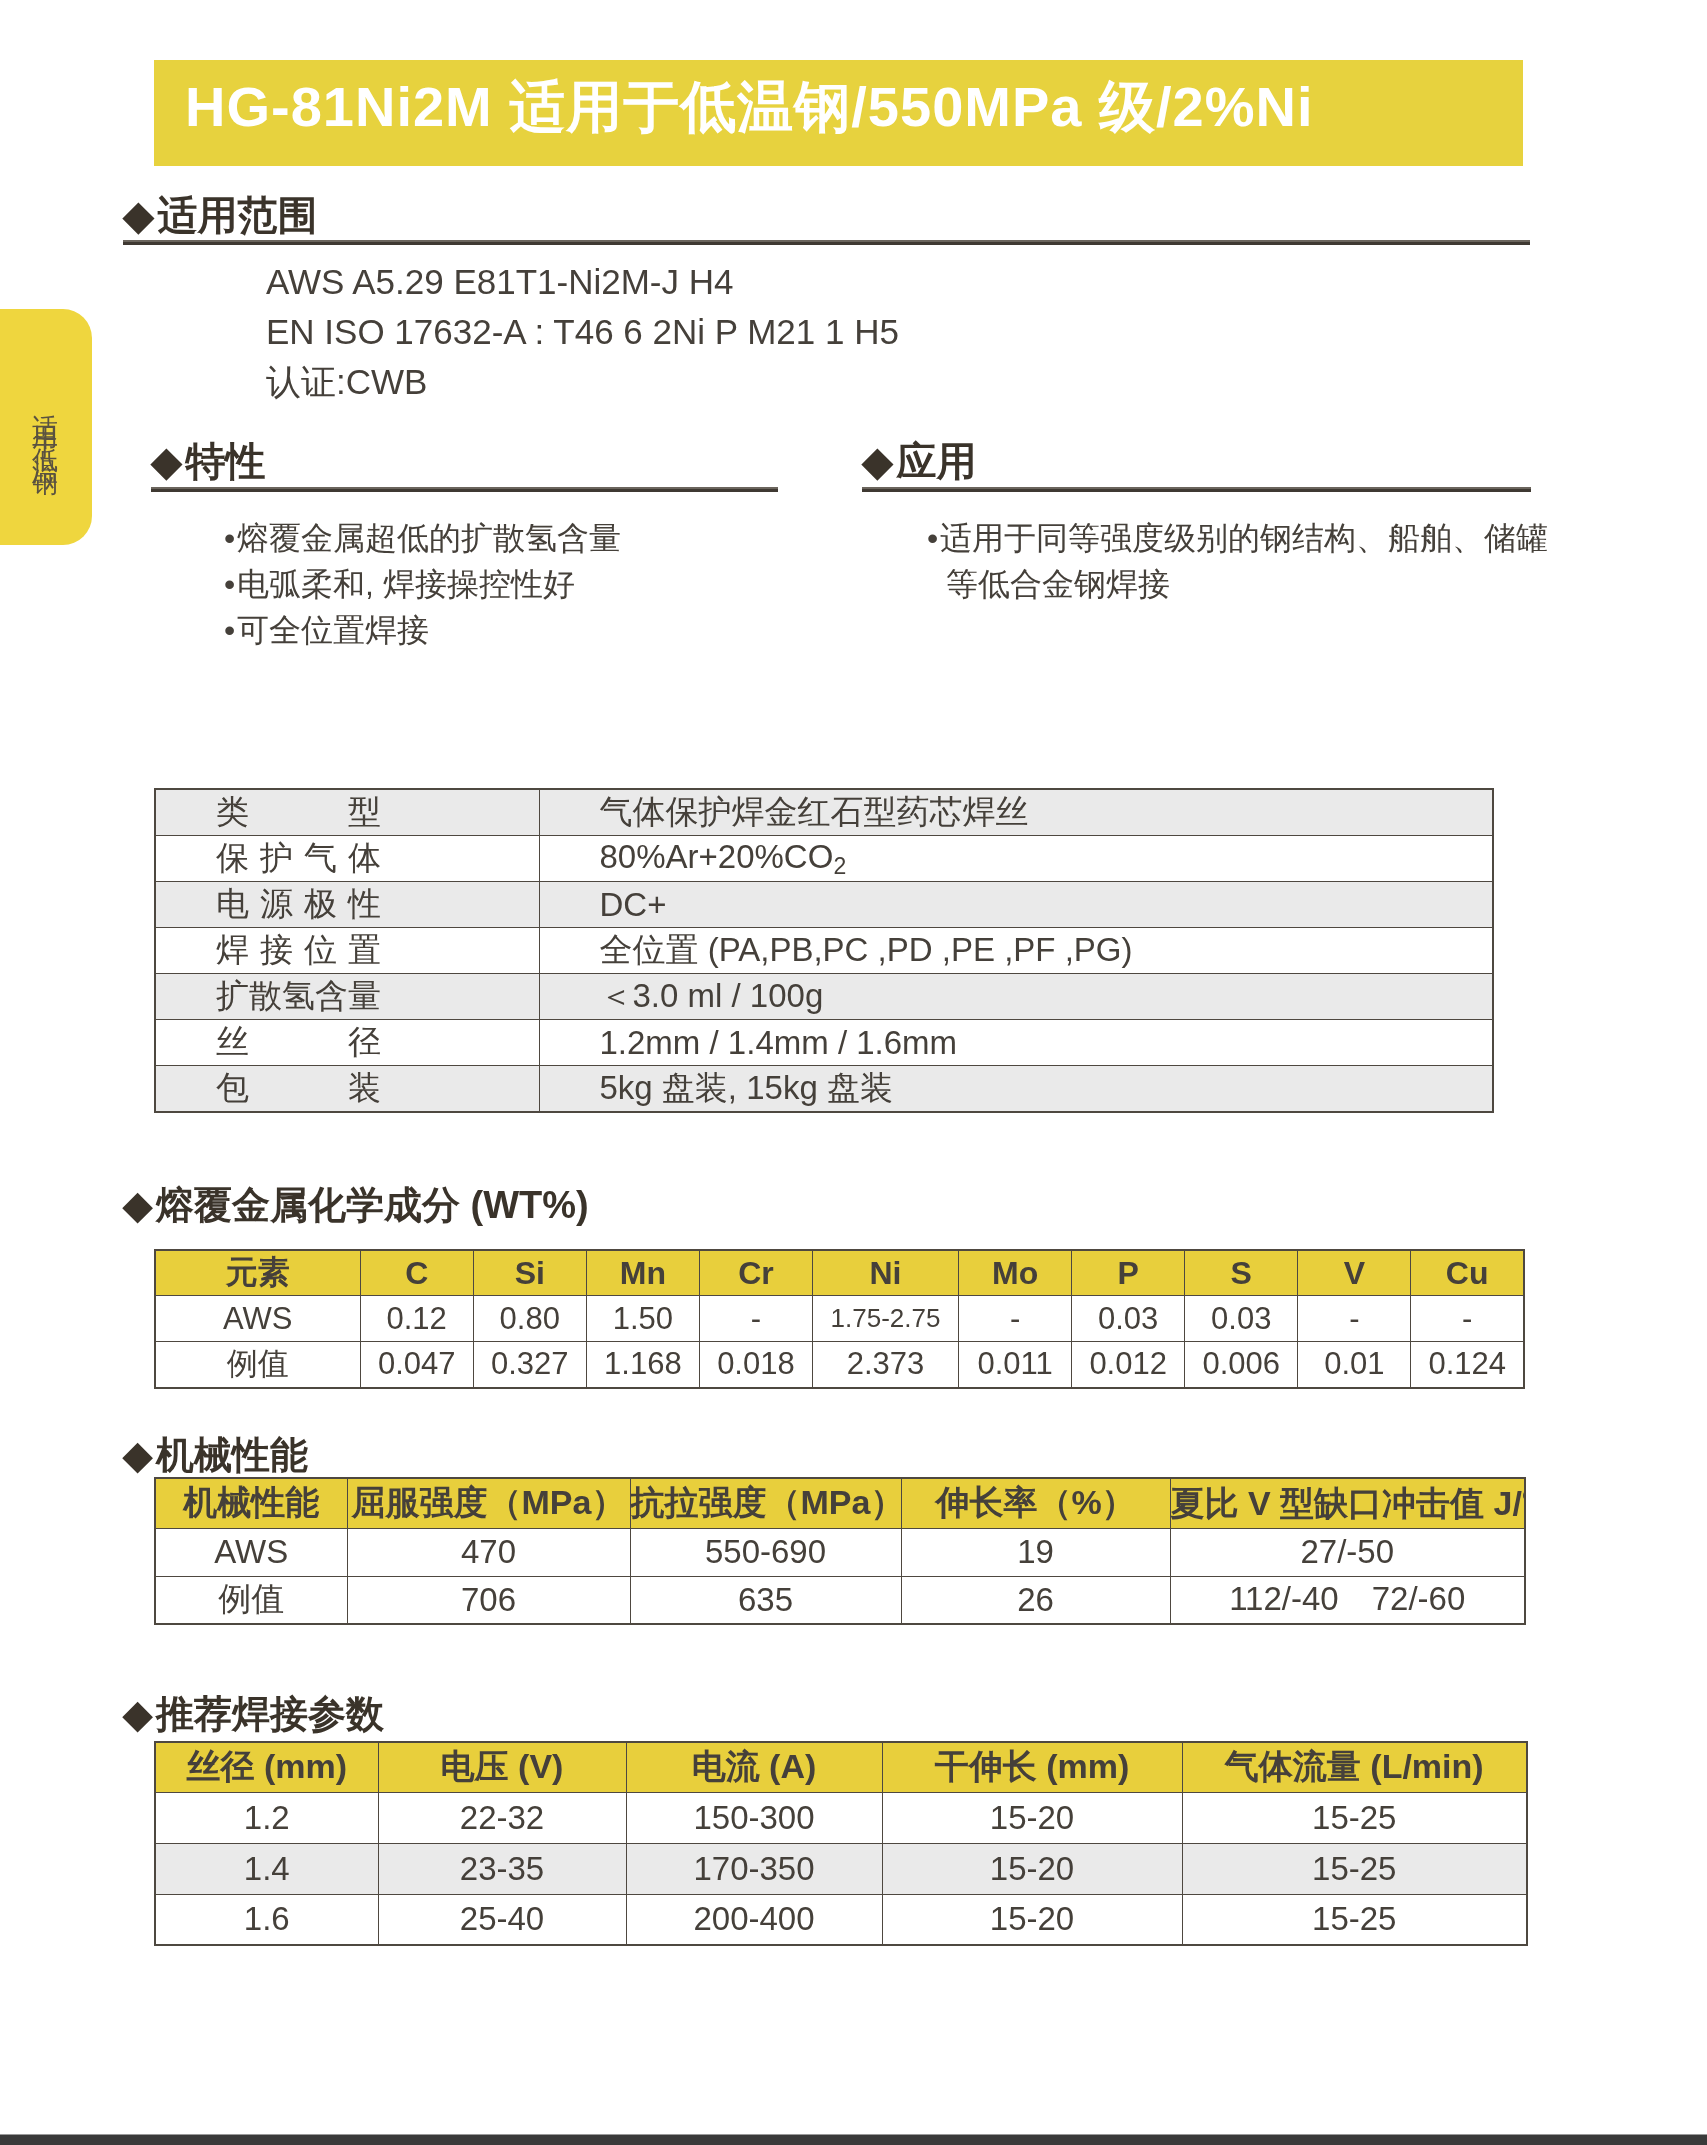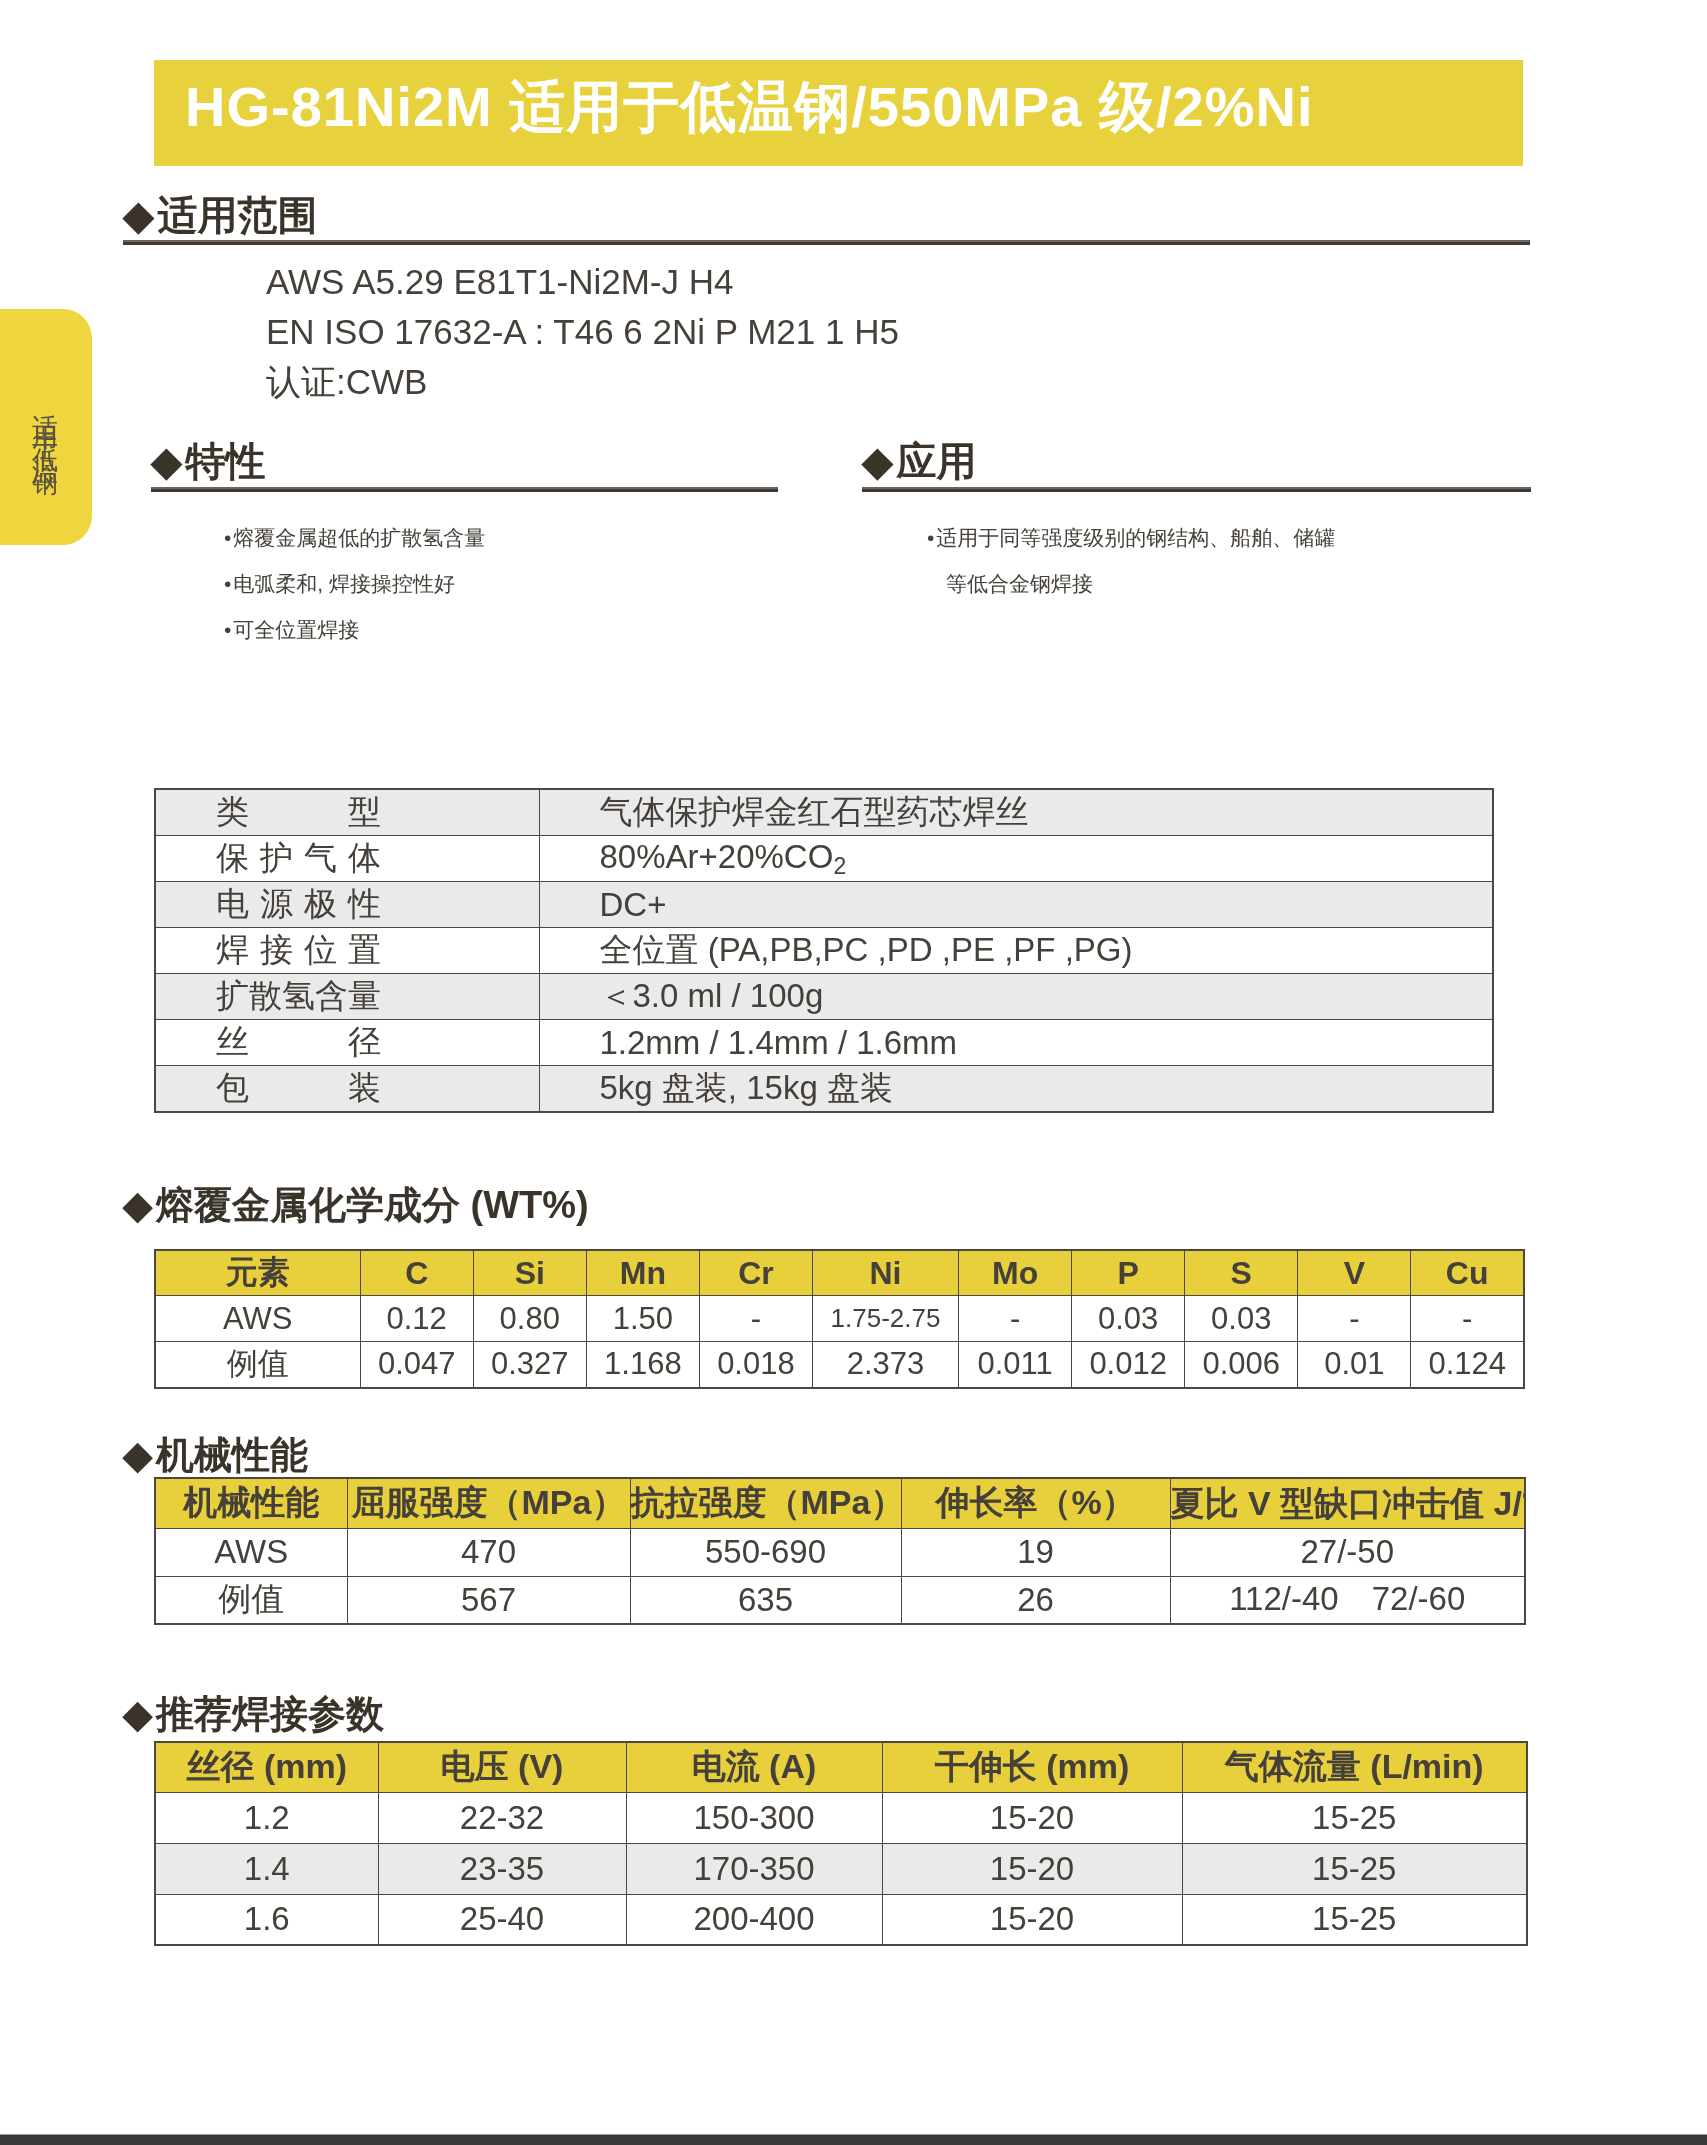--- a/index.html
+++ b/index.html
@@ -28,21 +28,21 @@
   .sec-head { position:absolute; font-size:40px; font-weight:bold; color:#3a332a; white-space:nowrap; }
   .sec-head .dia { margin-right:3.8px; }
   .rule {
     position:absolute; height:4.8px;
     border-top:2.9px solid #6b655d; border-bottom:3.8px solid #3f3932;
   }
   
   .scope-lines { position:absolute; left:266px; top:257px; font-size:35px; color:#45403a; }
   .scope-lines div { line-height:50px; white-space:nowrap; }
   
-  .blist { position:absolute; font-size:21px; color:#45403a; }
+  .blist { position:absolute; font-size:32px; color:#45403a; }
   .blist .li { line-height:46px; white-space:nowrap; }
   .blist .li .b { margin-right:1.9px; }
   .app-wrap2 { padding-left:19px; }
   
   table { border-collapse:collapse; table-layout:fixed; position:absolute; }
   td, th { border:1.9px solid #4e4840; overflow:hidden; white-space:nowrap; }
   table { border:2.9px solid #4e4840; }
   .gray { background:#eaeaea; }
   .yellow-h td { background:#e8cf3c; color:#2f2a23; font-weight:bold; }
   
@@ -242,21 +242,21 @@
   </tr>
   <tr class="drow">
     <td>AWS</td>
     <td>470</td>
     <td>550-690</td>
     <td>19</td>
     <td>27/-50</td>
   </tr>
   <tr class="drow">
     <td>例值</td>
-    <td>567</td>
+    <td>706</td>
     <td>635</td>
     <td>26</td>
     <td>112/-40　72/-60</td>
   </tr>
 </tbody>
   </table>
 
 <div class="sec-head" style="left:123px; top:1689px; font-size:38px;">
   <span class="dia">◆</span><span>推荐焊接参数</span>
 </div>

